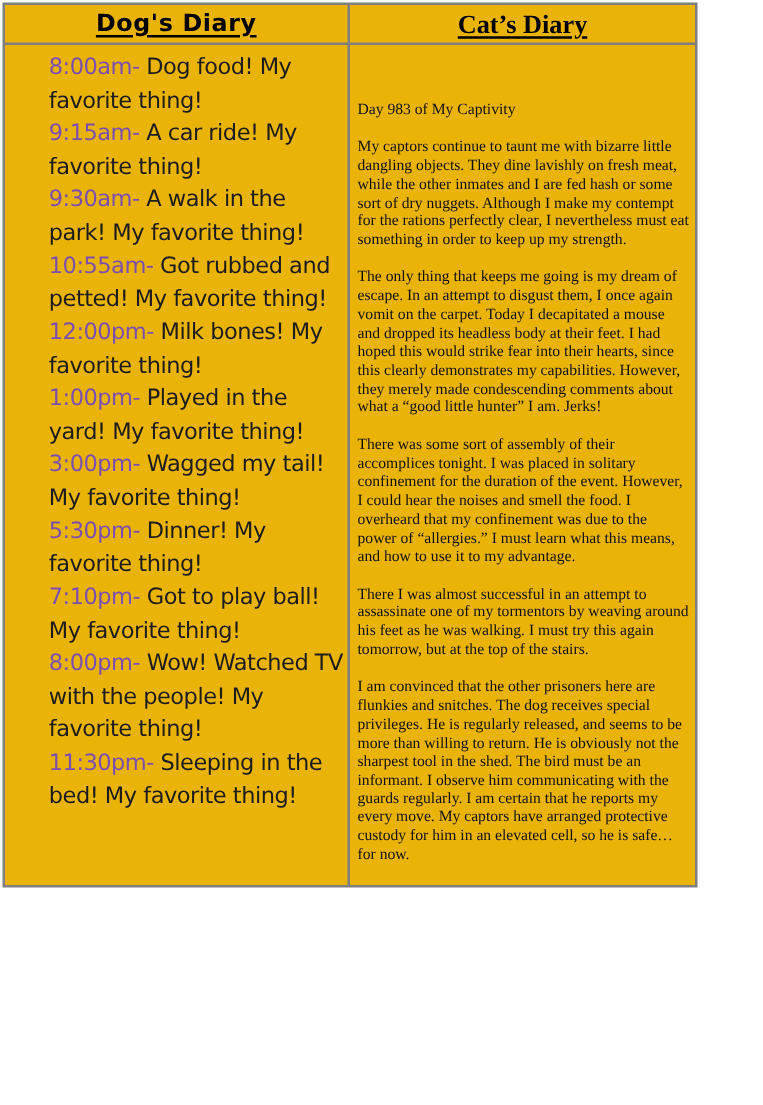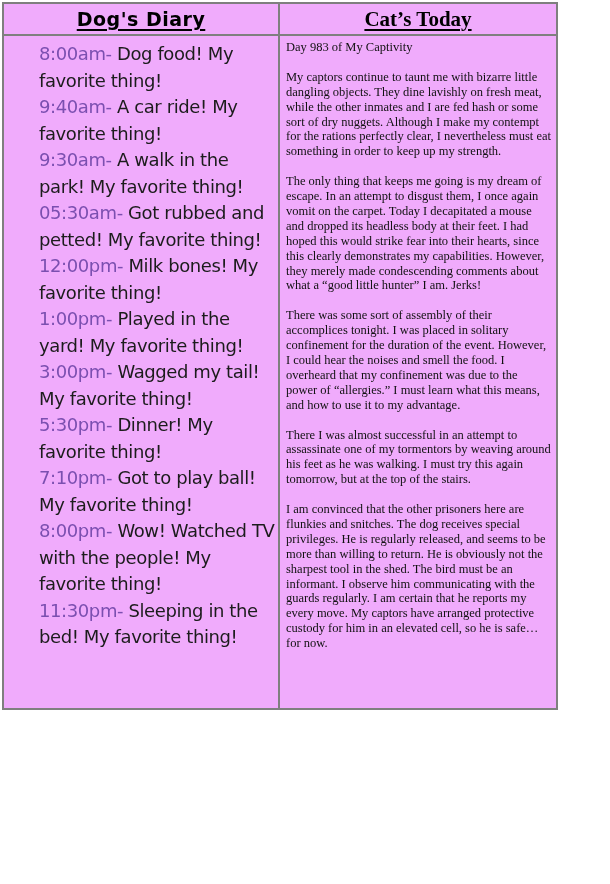--- a/index.html
+++ b/index.html
@@ -17,21 +17,21 @@
     left: 2px;
     top: 2px;
     width: 556px;
     height: 708px;
     display: grid;
     grid-template-columns: 276px 1fr;
     grid-template-rows: 32px 1fr;
     border: 2px solid var(--border-color, #7f7f7f);
     background: #ffffff;
   }
-  .cell { background: #f0abfc; }
+  .cell { background: #eab308; }
   .col-divider { border-right: 2px solid var(--border-color, #7f7f7f); }
   .header-cell {
     border-bottom: 2px solid var(--border-color, #7f7f7f);
     display: flex;
     align-items: center;
     justify-content: center;
   }
   .dog-title {
     font-family: "DejaVu Sans", sans-serif;
     font-weight: bold;
@@ -68,42 +68,43 @@
   }
   .cat-cell {
     padding: 4px 5px 0 6px;
     overflow: hidden;
   }
   .cat-paragraph {
     font-family: "Liberation Serif", serif;
     font-size: 12.5px;
     line-height: 14.9px;
     color: #111111;
+    margin-top: 40px;
   }
   .cat-paragraph + .cat-paragraph { margin-top: 14.9px; }
 </style>
 </head>
 <body>
 
 <div class="page">
   <div class="diary-table">
 
     <div class="cell header-cell col-divider">
       <span class="dog-title">Dog's Diary</span>
     </div>
 
     <div class="cell header-cell">
-      <span class="cat-title">Cat’s Today</span>
+      <span class="cat-title">Cat’s Diary</span>
     </div>
 
     <div class="cell dog-cell col-divider">
       <div class="dog-entry"><span class="entry-time">8:00am-</span><span> Dog food! My favorite thing!</span></div>
-      <div class="dog-entry"><span class="entry-time">9:40am-</span><span> A car ride! My favorite thing!</span></div>
+      <div class="dog-entry"><span class="entry-time">9:15am-</span><span> A car ride! My favorite thing!</span></div>
       <div class="dog-entry"><span class="entry-time">9:30am-</span><span> A walk in the park! My favorite thing!</span></div>
-      <div class="dog-entry"><span class="entry-time">05:30am-</span><span> Got rubbed and petted! My favorite thing!</span></div>
+      <div class="dog-entry"><span class="entry-time">10:55am-</span><span> Got rubbed and petted! My favorite thing!</span></div>
       <div class="dog-entry"><span class="entry-time">12:00pm-</span><span> Milk bones! My favorite thing!</span></div>
       <div class="dog-entry"><span class="entry-time">1:00pm-</span><span> Played in the yard! My favorite thing!</span></div>
       <div class="dog-entry"><span class="entry-time">3:00pm-</span><span> Wagged my tail! My favorite thing!</span></div>
       <div class="dog-entry"><span class="entry-time">5:30pm-</span><span> Dinner! My favorite thing!</span></div>
       <div class="dog-entry"><span class="entry-time">7:10pm-</span><span> Got to play ball! My favorite thing!</span></div>
       <div class="dog-entry"><span class="entry-time">8:00pm-</span><span> Wow! Watched TV with the people! My favorite thing!</span></div>
       <div class="dog-entry"><span class="entry-time">11:30pm-</span><span> Sleeping in the bed! My favorite thing!</span></div>
     </div>
 
     <div class="cell cat-cell">

